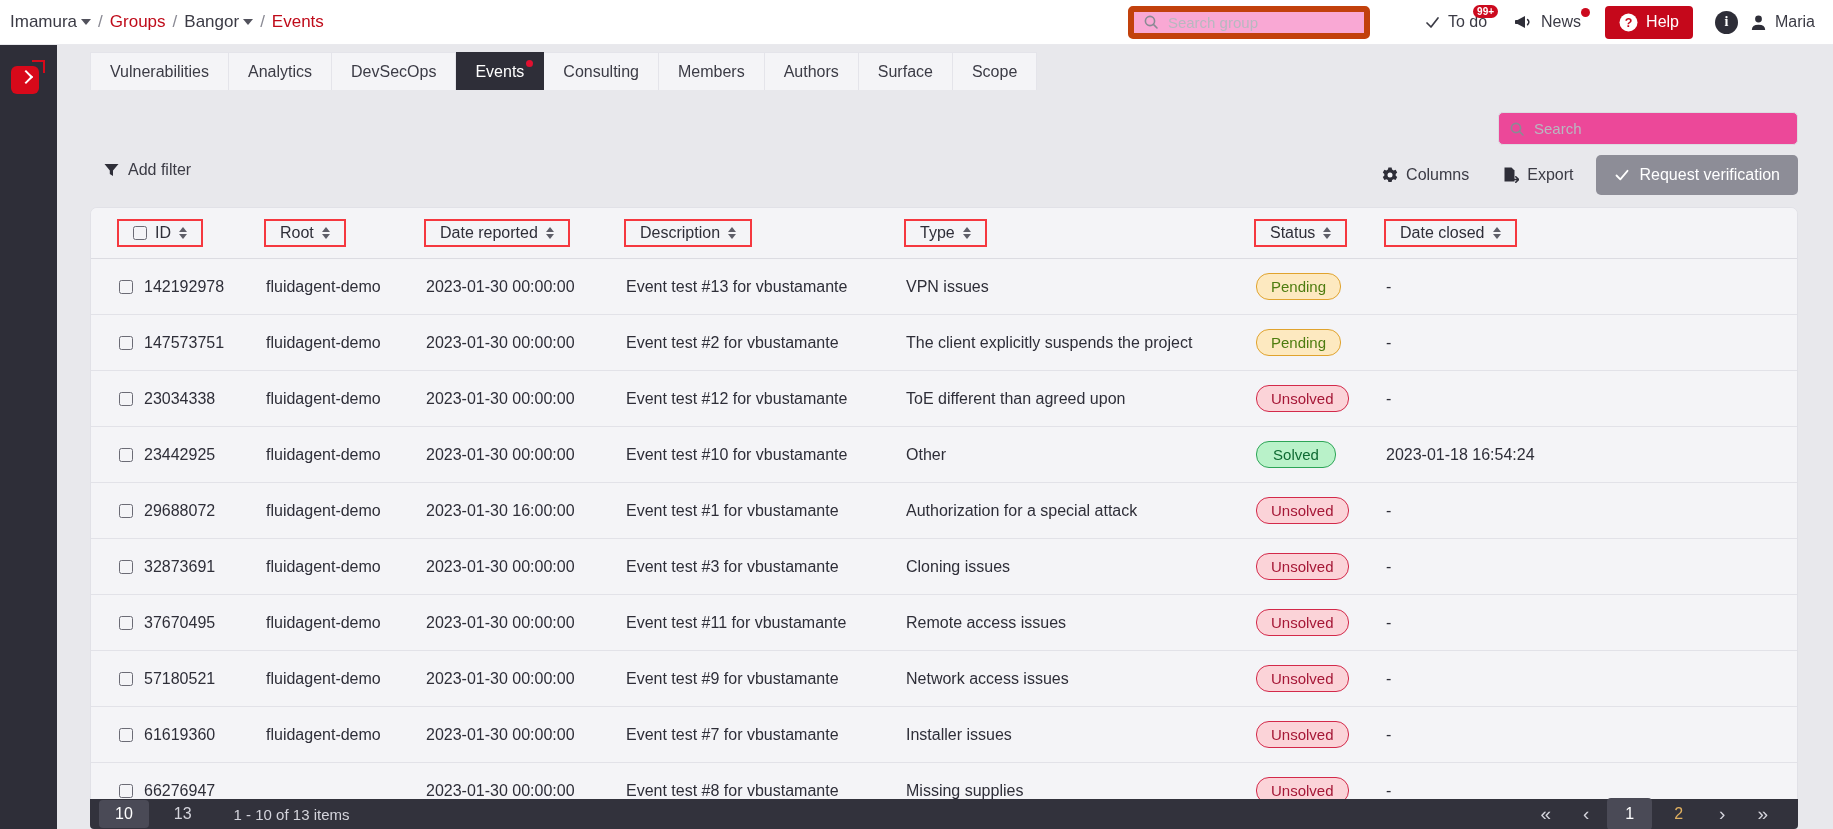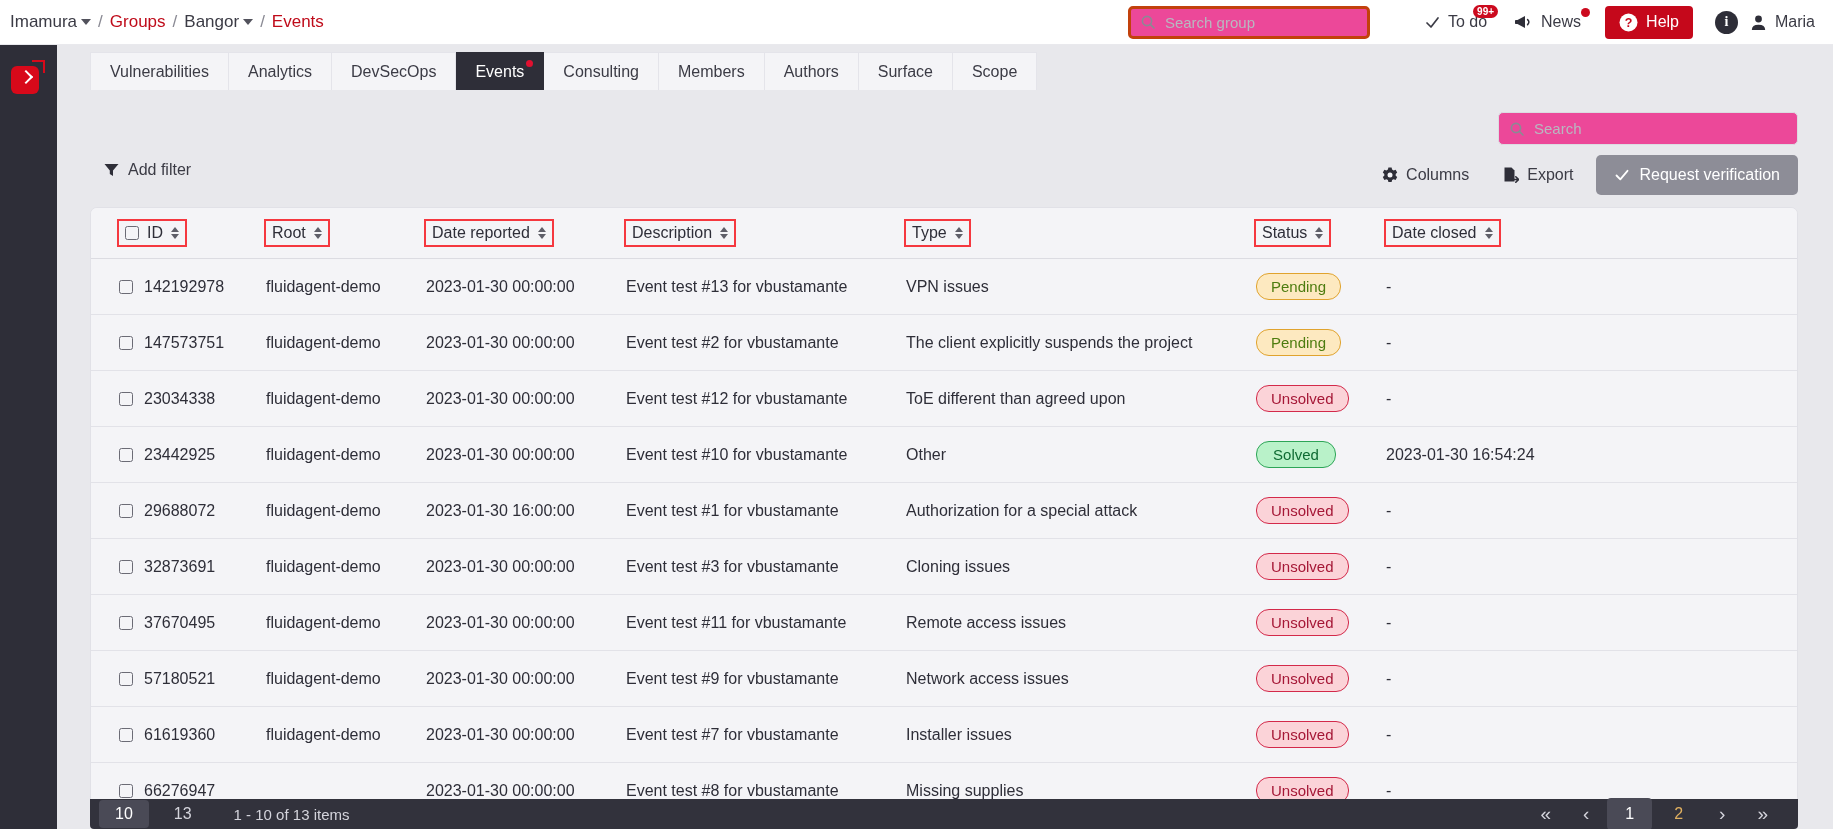--- a/index.html
+++ b/index.html
@@ -30,22 +30,22 @@
     display: inline-block; width: 0; height: 0; margin-left: 4px;
     border-left: 5px solid transparent; border-right: 5px solid transparent;
     border-top: 6px solid #52525c; vertical-align: middle;
   }
   .bc-wrap { display: inline-flex; align-items: center; }
 
   .topbar-right {
     margin-left: auto; display: flex; align-items: center; height: 45px;
   }
   .group-search {
-    width: 242px; height: 33px; background: #ec4899;
-    border: 3px solid #c2410c; border-radius: 5px;
+    width: 242px; height: 33px; background: #f9a8d4;
+    border: 6px solid #c2410c; border-radius: 5px;
     display: flex; align-items: center; padding: 0 9px; gap: 9px;
     margin-right: 40px;
   }
   .group-search input {
     border: 0; outline: 0; font-size: 15px; color: #3b3b45;
     font-family: "Liberation Sans", sans-serif; width: 100%;
     background: transparent;
   }
   .group-search input::placeholder { color: #b8b8c0; }
 
@@ -168,21 +168,21 @@
   }
   table { width: 100%; border-collapse: collapse; }
   thead th {
     text-align: left; font-size: 16px; font-weight: normal; color: #2e2e38;
     padding: 13px 0 13px 0; background: #f4f4f7;
     border-bottom: 1px solid #dcdce2;
     position: relative; vertical-align: middle;
   }
   .th-inner {
     display: inline-flex; align-items: center; gap: 8px;
-    padding: 3px 6px; white-space: nowrap;
+    padding: 3px 14px; white-space: nowrap;
   }
   .th-inner.boxed { outline: 2px solid #f5383f; }
   .sort-arrows {
     display: inline-flex; flex-direction: column; gap: 2px; line-height: 0;
   }
   .sort-arrows i {
     display: block; width: 0; height: 0;
     border-left: 4px solid transparent; border-right: 4px solid transparent;
   }
   .sort-arrows i.up { border-bottom: 5px solid #5e5e68; }
@@ -521,21 +521,21 @@
               <span class="cell-id">
                 <span class="cb"></span>
                 <span>23442925</span>
               </span>
             </td>
             <td class="col-root">fluidagent-demo</td>
             <td class="col-date">2023-01-30 00:00:00</td>
             <td class="col-desc">Event test #10 for vbustamante</td>
             <td class="col-type">Other</td>
             <td class="col-status"><span class="badge solved">Solved</span></td>
-            <td class="col-closed">2023-01-30 16:54:24</td>
+            <td class="col-closed">2023-01-18 16:54:24</td>
           </tr>
           <tr>
             <td class="col-id">
               <span class="cell-id">
                 <span class="cb"></span>
                 <span>29688072</span>
               </span>
             </td>
             <td class="col-root">fluidagent-demo</td>
             <td class="col-date">2023-01-30 16:00:00</td>

